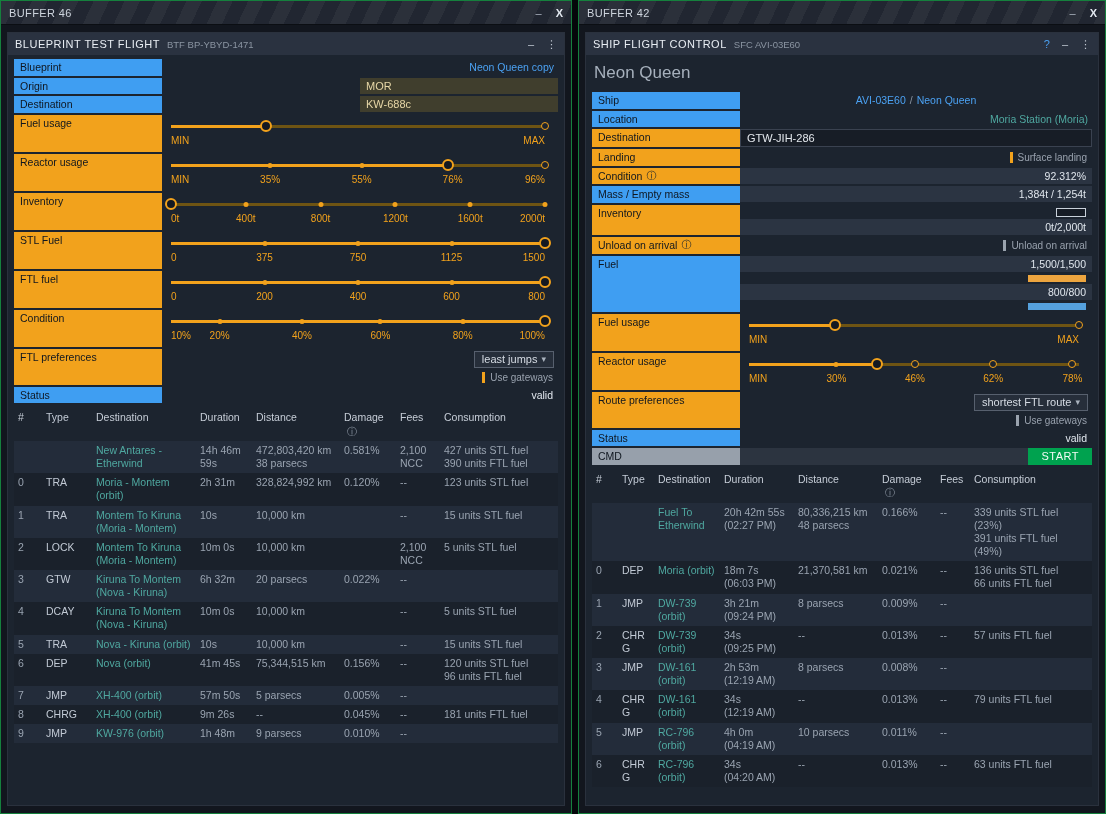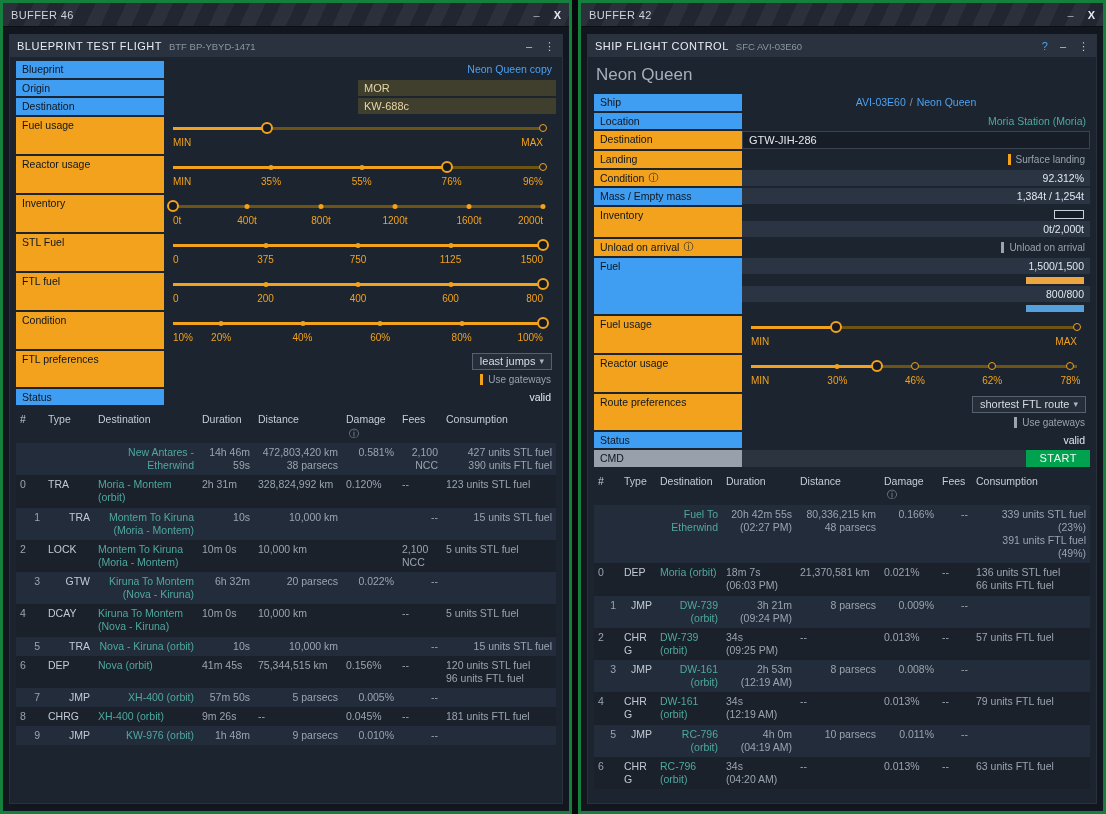--- a/index.html
+++ b/index.html
@@ -1,20 +1,20 @@
 <!DOCTYPE html>
 <html><head>
 <meta charset="utf-8">
 <style>
   * { box-sizing: border-box; margin: 0; padding: 0; }
   html,body { background:#05070a; }
   body { font-family:"Liberation Sans", sans-serif; }
   #stage { position:relative; width:1106px; height:814px; overflow:hidden; background:#05070a; }
 
-  .window { position:absolute; top:0; height:814px; background:#12161e; border:3px solid #15803d; overflow:hidden; }
+  .window { position:absolute; top:0; height:814px; background:#12161e; border:1px solid #15803d; overflow:hidden; }
   .window.left { left:0; width:572px; }
   .window.right { left:578px; width:528px; }
 
   .titlebar { height:24px; display:flex; align-items:center; padding:0 8px;
     background:repeating-linear-gradient(115deg,#2b303a 0 14px,#212631 14px 28px);
     border-bottom:1px solid #0b0e13; }
   .tb-title { color:#cdd4dd; font-size:11px; letter-spacing:.4px; }
   .tb-btns { margin-left:auto; display:flex; gap:14px; }
   .tb-btn { color:#aeb6c1; font-size:11px; cursor:default; }
   .tb-btn.close { color:#e3e9f0; font-weight:bold; }
@@ -77,21 +77,21 @@
   .sl-labels { position:relative; height:12px; margin:7px 5px 0 5px; font-size:10px; color:#f2a21c; }
   .sl-labels span { position:absolute; top:0; transform:translateX(-50%); white-space:nowrap; }
 
   
   .table { margin-top:5px; font-size:10.5px; }
   .trow { display:grid; }
   .ltable .trow { grid-template-columns:28px 50px 104px 56px 88px 56px 44px 1fr; }
   .rtable .trow { grid-template-columns:26px 36px 66px 74px 84px 58px 34px 1fr; }
   .tcell { padding:3px 4px; color:#9aa4b1; line-height:1.25; white-space:pre-line; overflow-wrap:break-word; min-width:0; }
   .thead .tcell { color:#c6cdd7; }
-  .trow.lite { background:#232c3a;text-align:right; }
+  .trow.lite { background:#232c3a; }
   .trow.dark { background:#1a212b; }
   .trow .tcell:nth-child(2) { color:#c2cad5; }
   .tlink { color:#4fa8a0; cursor:pointer; }
   .hinfo { font-size:10px; color:#8f99a6; margin-left:3px; }
 </style>
 </head>
 <body>
 
 <div id="stage">
 

